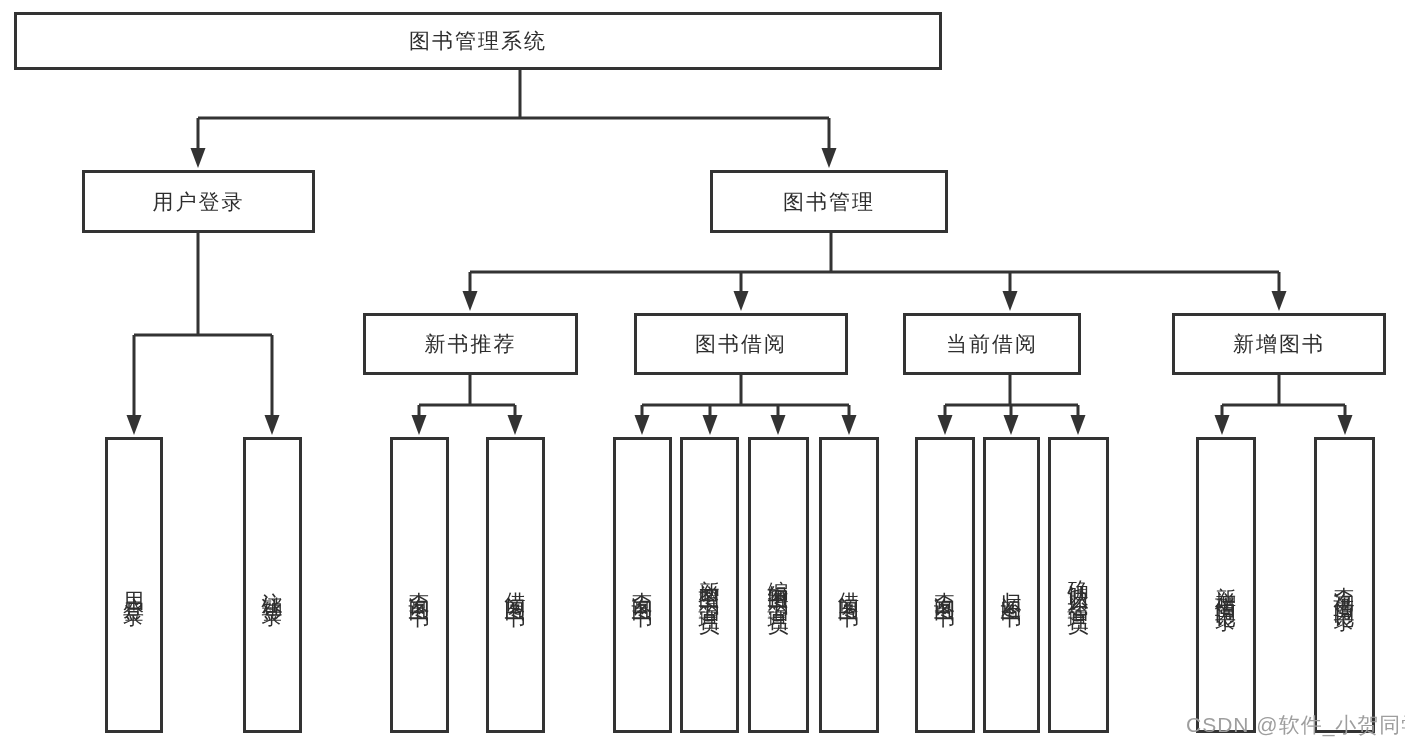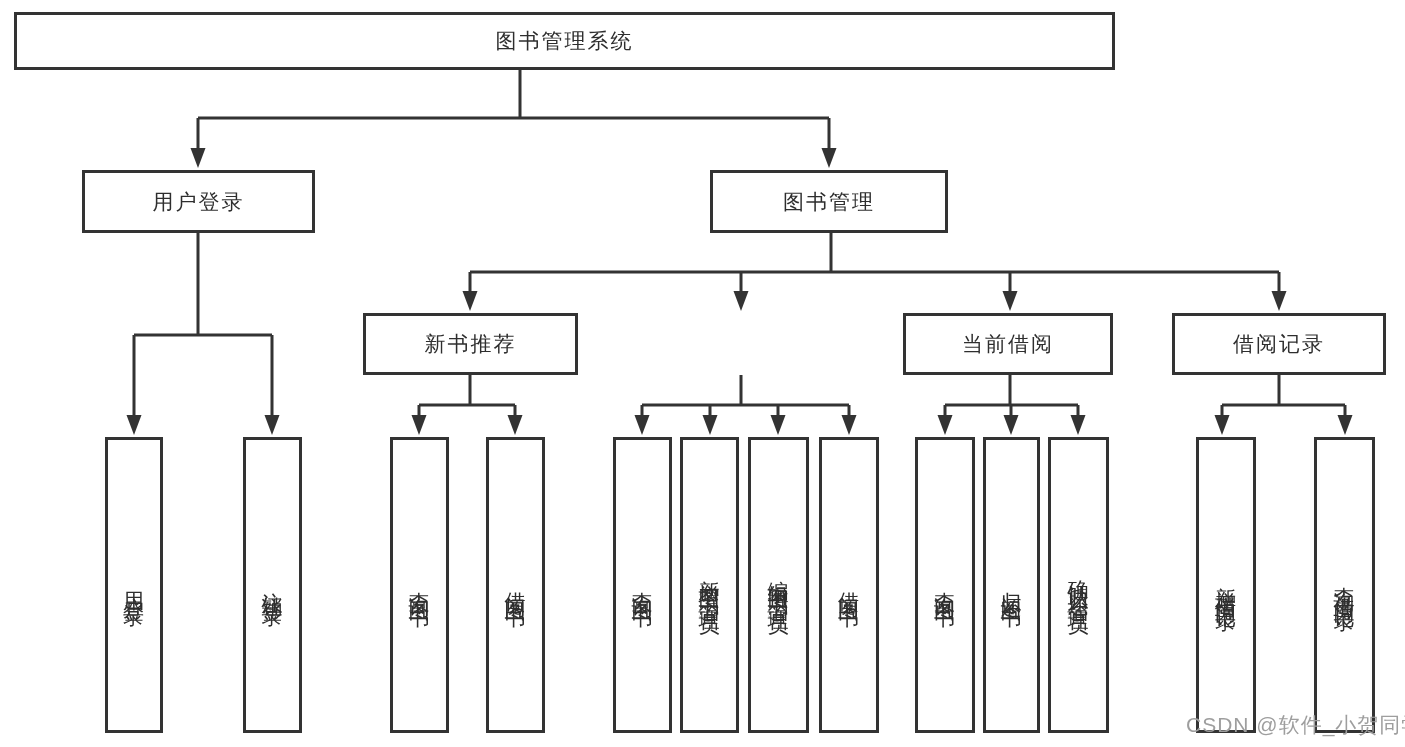--- a/index.html
+++ b/index.html
@@ -29,26 +29,26 @@
   .hnode { font-size: 21px; letter-spacing: 2px; white-space: nowrap; }
   .vnode .vlabel {
     writing-mode: vertical-rl;
     text-orientation: mixed;
     font-size: 21px;
     letter-spacing: 5px;
     line-height: 1;
     white-space: nowrap;
   }
   
-  .n-root   { left: 14px;   top: 12px;  width: 1101px; height: 58px; }
+  .n-root   { left: 14px;   top: 12px;  width: 928px; height: 58px; }
   .n-login  { left: 82px;   top: 170px; width: 233px;  height: 63px; }
   .n-mgmt   { left: 710px;  top: 170px; width: 238px;  height: 63px; }
   .n-mod0   { left: 363px;  top: 313px; width: 215px;  height: 62px; }
   .n-mod1   { left: 634px;  top: 313px; width: 214px;  height: 62px; }
-  .n-mod2   { left: 903px;  top: 313px; width: 210px;  height: 62px; }
+  .n-mod2   { left: 903px;  top: 313px; width: 178px;  height: 62px; }
   .n-mod3   { left: 1172px; top: 313px; width: 214px;  height: 62px; }
   .leaf { top: 437px; height: 296px; }
   .l0  { left: 105px;  width: 58px; }
   .l1  { left: 243px;  width: 59px; }
   .l2  { left: 390px;  width: 59px; }
   .l3  { left: 486px;  width: 59px; }
   .l4  { left: 613px;  width: 59px; }
   .l5  { left: 680px;  width: 59px; }
   .l6  { left: 748px;  width: 61px; }
   .l7  { left: 819px;  width: 60px; }
@@ -120,25 +120,28 @@
   <div class="box hnode n-login">
     <span>用户登录</span>
   </div>
   <div class="box hnode n-mod0">
     <span>新书推荐</span>
   </div>
 
   <div class="box hnode n-mgmt">
     <span>图书管理</span>
   </div>
+  <div class="box hnode n-mod1">
+    <span>图书借阅</span>
+  </div>
   <div class="box hnode n-mod2">
     <span>当前借阅</span>
   </div>
   <div class="box hnode n-mod3">
-    <span>借阅记录</span>
+    <span>新增图书</span>
   </div>
 
   <div class="box vnode leaf l0">
     <span class="vlabel">用户登录</span>
   </div>
   <div class="box vnode leaf l1">
     <span class="vlabel">注销登录</span>
   </div>
   <div class="box vnode leaf l2">
     <span class="vlabel">查询图书</span>

